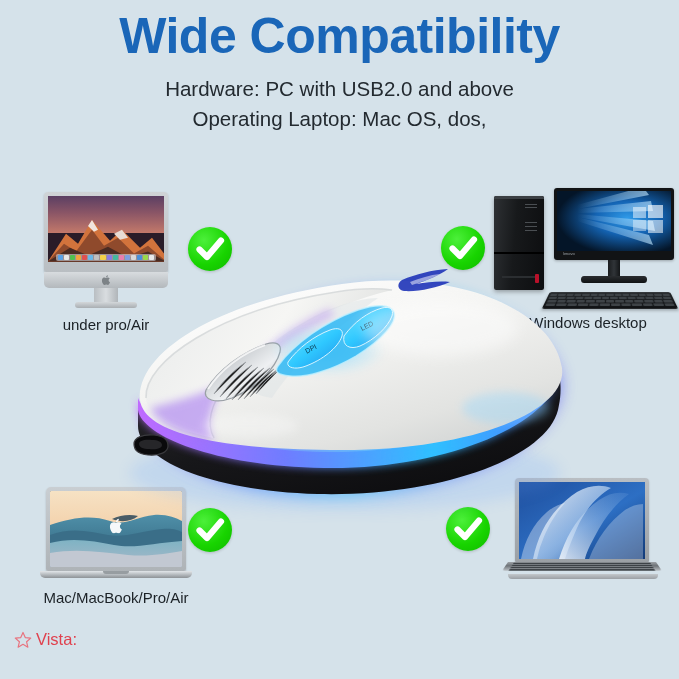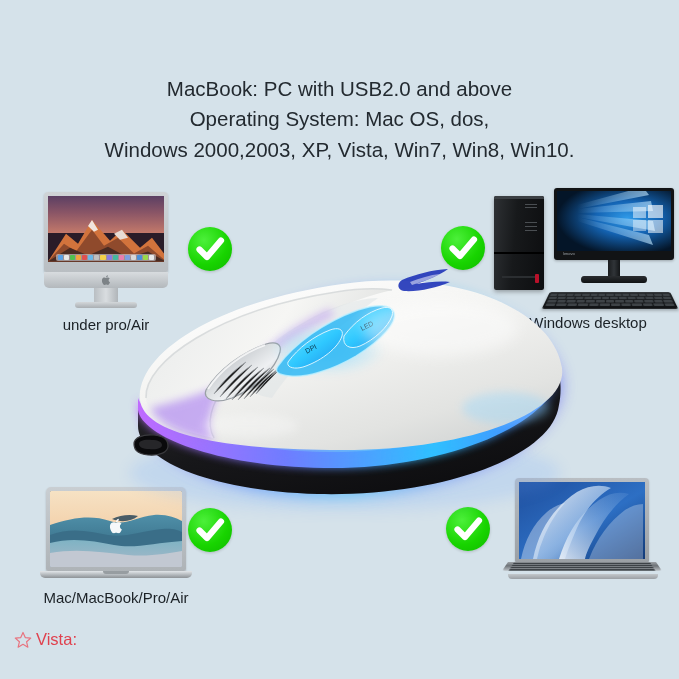--- a/index.html
+++ b/index.html
@@ -269,24 +269,24 @@
     left: 110px; top: 258px;
     width: 470px; height: 265px;
   }
   #mouse svg { display: block; }
 </style>
 </head>
 <body>
 
 <div id="page">
 
+  <div id="title">Wide Compatibility</div>
   <div id="subtitle">
-    <div>MacBook: PC with USB2.0 and above</div>
-    <div>Operating System: Mac OS, dos,</div>
-    <div>Windows 2000,2003, XP, Vista, Win7, Win8, Win10.</div>
+    <div>Hardware: PC with USB2.0 and above</div>
+    <div>Operating Laptop: Mac OS, dos,</div>
   </div>
 
   <div class="quad" id="imac">
     <div class="imac-bezel">
       <div class="imac-screen">
         <div class="sierra-sky"></div>
         <svg class="sierra-peak" viewBox="0 0 116 48" preserveAspectRatio="none">
           <polygon points="0,48 18,20 30,30 44,6 62,27 74,16 92,34 104,24 116,40 116,48" fill="#d2733c"></polygon>
           <polygon points="0,48 16,30 28,38 44,16 56,32 70,24 86,40 100,32 116,46 116,48" fill="#8f4a2c"></polygon>
           <polygon points="40,12 44,6 50,16 46,18" fill="#f0e6df"></polygon>

